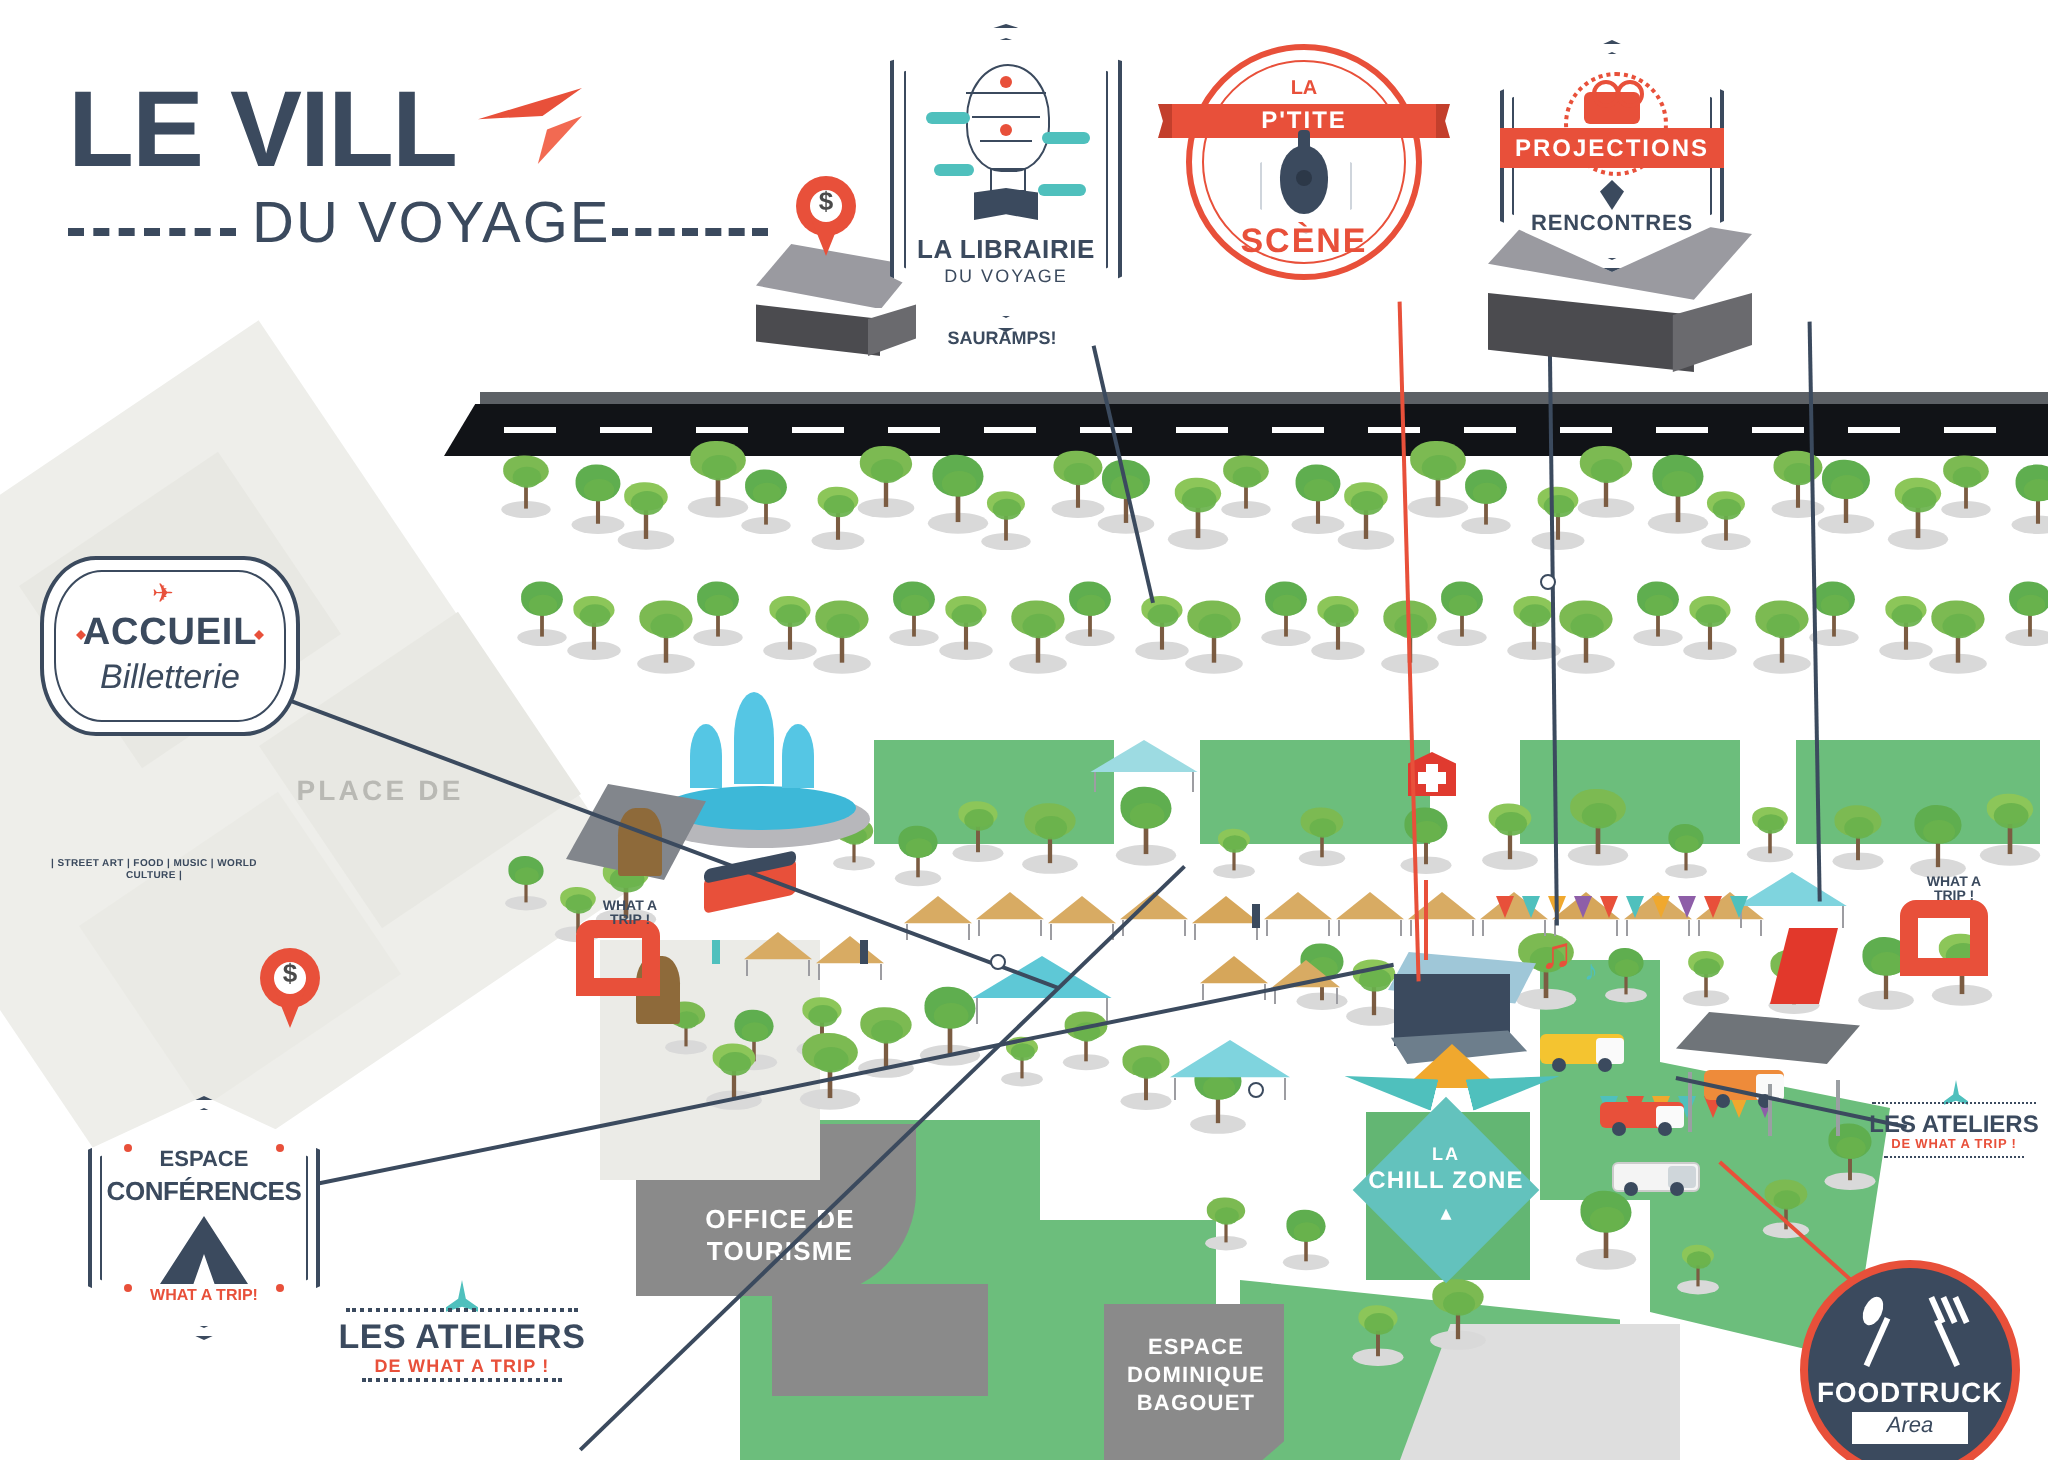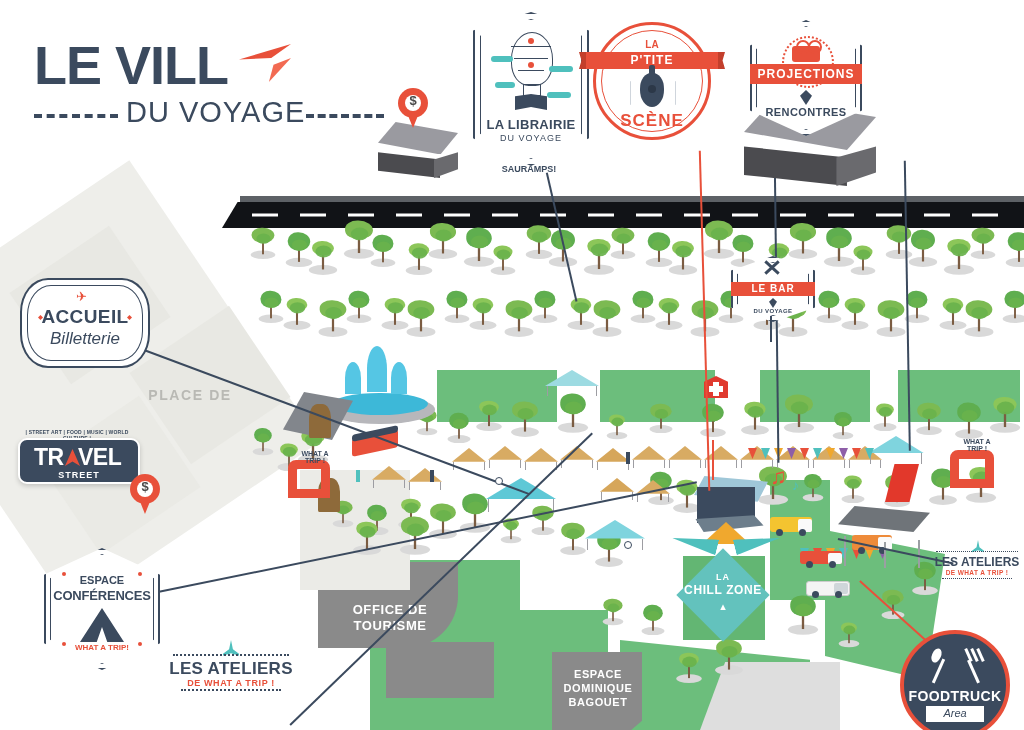--- a/index.html
+++ b/index.html
@@ -1035,21 +1035,21 @@
       <div class="front"></div>
       <div class="side"></div>
   </div>
   <div class="pin" style="left:398px;top:88px;">
     <div class="head"></div>
       <div class="tip"></div>
       <div class="dot"></div>
     <div class="dollar">$</div>
   </div>
 
-  <div class="badge" style="left:445px;top:12px;width:112px;height:160px;margin-left:28px;">
+  <div class="badge" style="left:445px;top:12px;width:112px;height:160px;">
     <div style="position:relative;width:112px;height:150px;background:#fff;border:2px solid #3b4a5e;
                 clip-path:polygon(50% 0,100% 12%,100% 82%,50% 100%,0 82%,0 12%);">
       <div style="position:absolute;inset:5px;border:1px solid #3b4a5e;
                   clip-path:polygon(50% 0,100% 12%,100% 82%,50% 100%,0 82%,0 12%);"></div>
       
       <span>
         <span style="position:absolute;left:36px;top:18px;width:40px;height:52px;border:1.6px solid #3b4a5e;border-radius:50% 50% 42% 42%;"></span>
         <span style="position:absolute;left:36px;top:32px;width:40px;height:1.4px;background:#3b4a5e;"></span>
         <span style="position:absolute;left:39px;top:44px;width:34px;height:1.4px;background:#3b4a5e;"></span>
         <span style="position:absolute;left:43px;top:56px;width:26px;height:1.4px;background:#3b4a5e;"></span>
@@ -1117,26 +1117,20 @@
       <span style="position:absolute;left:54px;top:9px;font-size:13px;color:#e8503a;">✈</span>
       <div style="position:absolute;left:0;top:26px;width:126px;text-align:center;font-size:19px;font-weight:700;color:#3b4a5e;letter-spacing:.4px;">ACCUEIL</div>
       <div style="position:absolute;left:0;top:49px;width:126px;text-align:center;font-size:17px;color:#3b4a5e;font-style:italic;">Billetterie</div>
       <span style="position:absolute;left:16px;top:35px;width:5px;height:5px;background:#e8503a;clip-path:polygon(50% 0,100% 50%,50% 100%,0 50%);"></span>
       <span style="position:absolute;right:16px;top:35px;width:5px;height:5px;background:#e8503a;clip-path:polygon(50% 0,100% 50%,50% 100%,0 50%);"></span>
     </div>
   </div>
 
   <div class="abs" style="left:16px;top:430px;width:122px;height:52px;">
     <div style="position:absolute;left:0;top:-1px;width:122px;text-align:center;font-size:5px;font-weight:700;color:#3b4a5e;letter-spacing:.2px;">| STREET ART | FOOD | MUSIC | WORLD CULTURE |</div>
-    <div class="tstreet" style="left:2px;top:8px;width:118px;height:42px;">
-      <span style="position:absolute;left:14px;top:4px;font-size:23px;font-weight:700;color:#fff;letter-spacing:-.5px;">TR</span>
-      <span style="position:absolute;left:45px;top:9px;width:15px;height:17px;background:#e8503a;clip-path:polygon(50% 0,100% 100%,50% 74%,0 100%);"></span>
-      <span style="position:absolute;left:58px;top:4px;font-size:23px;font-weight:700;color:#fff;letter-spacing:-.5px;">VEL</span>
-      <span style="position:absolute;left:0;bottom:2px;width:118px;text-align:center;font-size:9px;font-weight:700;color:#fff;letter-spacing:1px;">STREET</span>
-    </div>
   </div>
 
   <div class="pin" style="left:130px;top:474px;">
     <div class="head"></div>
       <div class="tip"></div>
       <div class="dot"></div>
     <div class="dollar">$</div>
   </div>
 
   <div class="badge" style="left:44px;top:548px;width:112px;height:118px;">
@@ -1163,35 +1157,20 @@
   </div>
 
   <div class="abs" style="left:930px;top:540px;width:94px;height:44px;">
     <span style="position:absolute;left:42px;top:0;width:12px;height:14px;background:#4fc0bd;clip-path:polygon(50% 0,62% 52%,100% 76%,100% 88%,50% 74%,0 88%,0 76%,38% 52%);"></span>
     <span style="position:absolute;left:6px;top:11px;width:82px;border-top:1.6px dotted #3b4a5e;"></span>
     <div style="position:absolute;left:0;top:15px;width:94px;text-align:center;font-size:12px;font-weight:700;color:#3b4a5e;">LES ATELIERS</div>
     <div style="position:absolute;left:0;top:29px;width:94px;text-align:center;font-size:6.5px;font-weight:700;color:#e8503a;letter-spacing:.4px;">DE WHAT A TRIP !</div>
     <span style="position:absolute;left:12px;top:38px;width:70px;border-top:1.6px dotted #3b4a5e;"></span>
   </div>
 
-  <div class="abs" style="left:731px;top:256px;width:80px;height:70px;">
-    <div class="hexframe" style="width:80px;height:62px;">
-      <div class="inner"></div>
-      <span>
-        <span style="position:absolute;left:30px;top:8px;width:18px;height:3px;background:#3b4a5e;transform:rotate(42deg);"></span>
-        <span style="position:absolute;left:30px;top:8px;width:18px;height:3px;background:#3b4a5e;transform:rotate(-42deg);"></span>
-      </span>
-      <div class="ribbon" style="top:24px;height:14px;line-height:14px;font-size:10px;">
-        <span>LE BAR</span>
-      </div>
-      <span style="position:absolute;left:36px;top:40px;width:8px;height:10px;background:#3b4a5e;clip-path:polygon(50% 100%,100% 38%,50% 0,0 38%);"></span>
-      <div style="position:absolute;left:0;top:50px;width:80px;text-align:center;font-size:6px;font-weight:700;color:#3b4a5e;letter-spacing:.4px;">DU VOYAGE</div>
-    </div>
-    <div style="position:absolute;left:39px;top:60px;width:2px;height:26px;background:#3b4a5e;"></div>
-  </div>
 
   <div class="badge" style="left:900px;top:630px;width:102px;height:102px;">
     <div style="position:relative;width:102px;height:102px;border-radius:50%;background:#3b4a5e;border:4px solid #e8503a;">
       <span>
         <span style="position:absolute;left:28px;top:14px;width:9px;height:15px;border-radius:50%;background:#fff;transform:rotate(24deg);"></span>
         <span style="position:absolute;left:33px;top:24px;width:3px;height:26px;background:#fff;transform:rotate(24deg);"></span>
         <span style="position:absolute;right:30px;top:14px;width:3px;height:14px;background:#fff;transform:rotate(-24deg);"></span>
         <span style="position:absolute;right:36px;top:14px;width:3px;height:14px;background:#fff;transform:rotate(-24deg);"></span>
         <span style="position:absolute;right:24px;top:14px;width:3px;height:14px;background:#fff;transform:rotate(-24deg);"></span>
         <span style="position:absolute;right:31px;top:25px;width:3px;height:25px;background:#fff;transform:rotate(-24deg);"></span>

